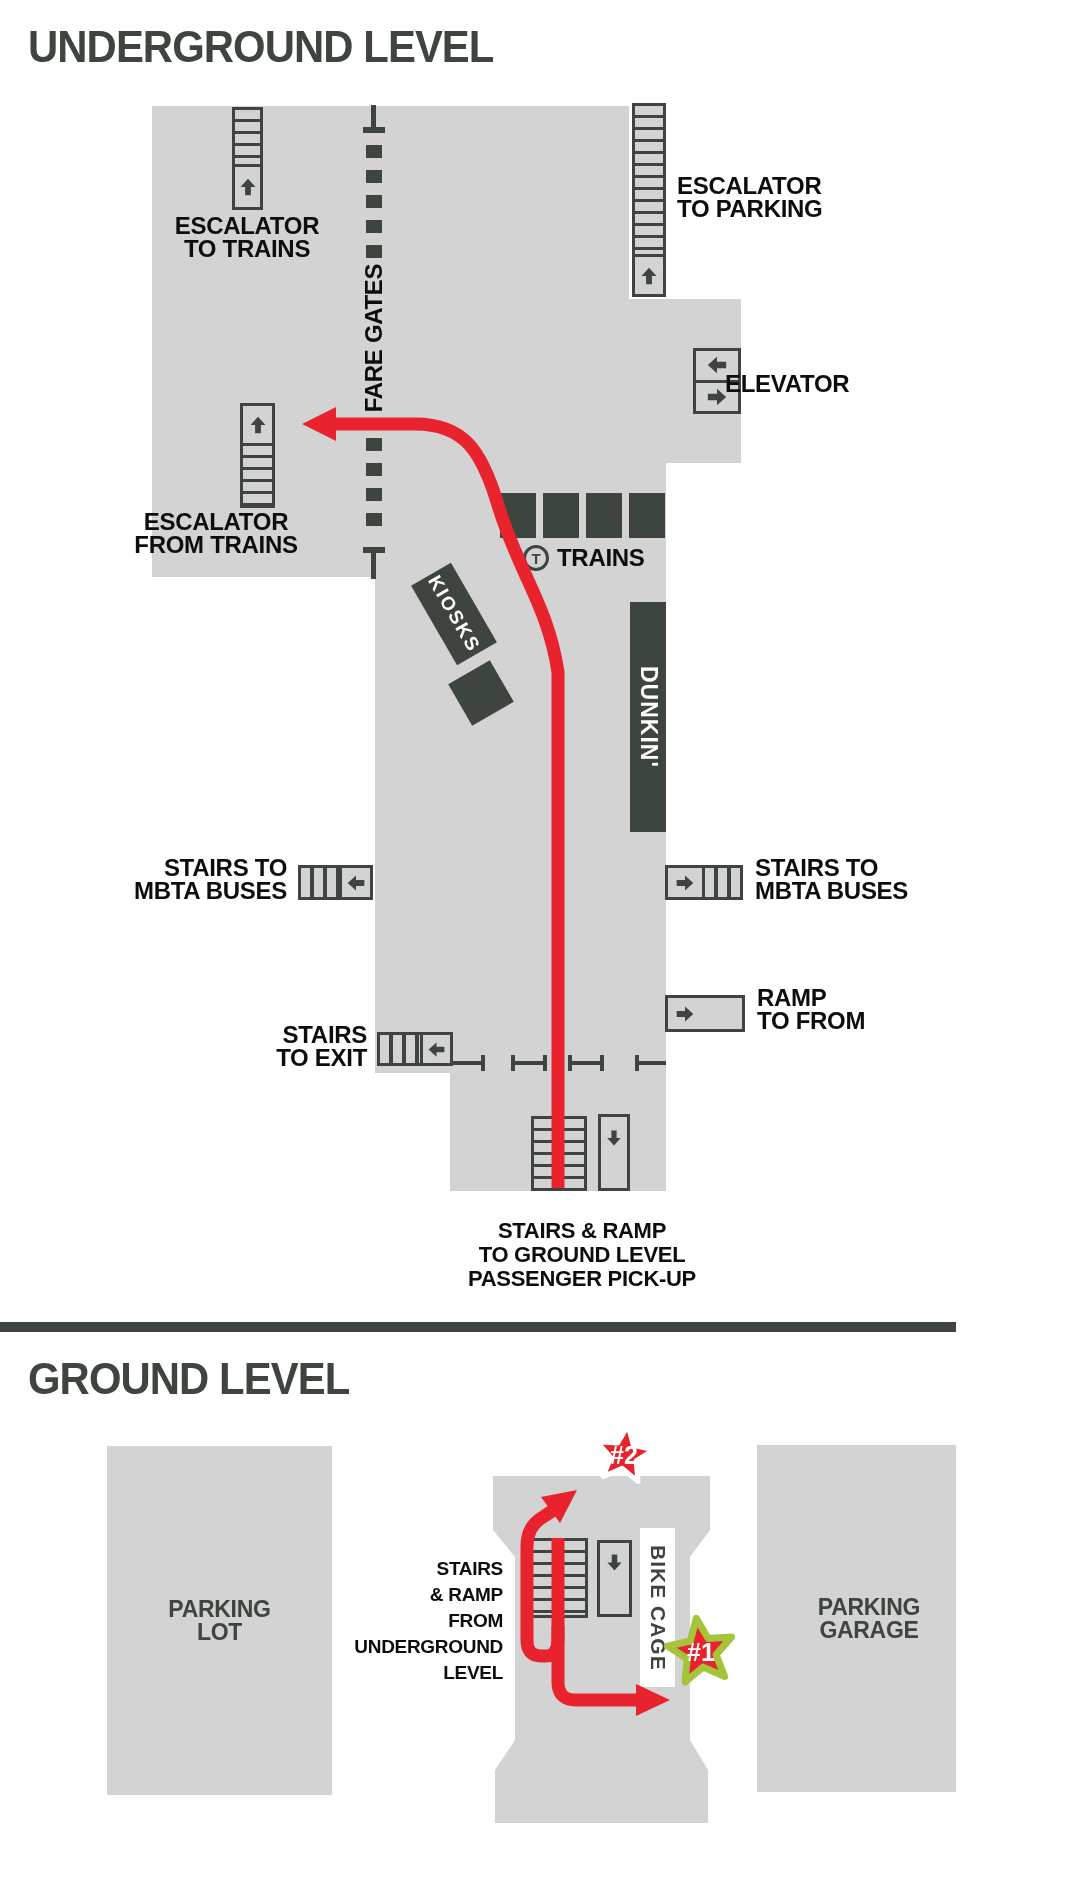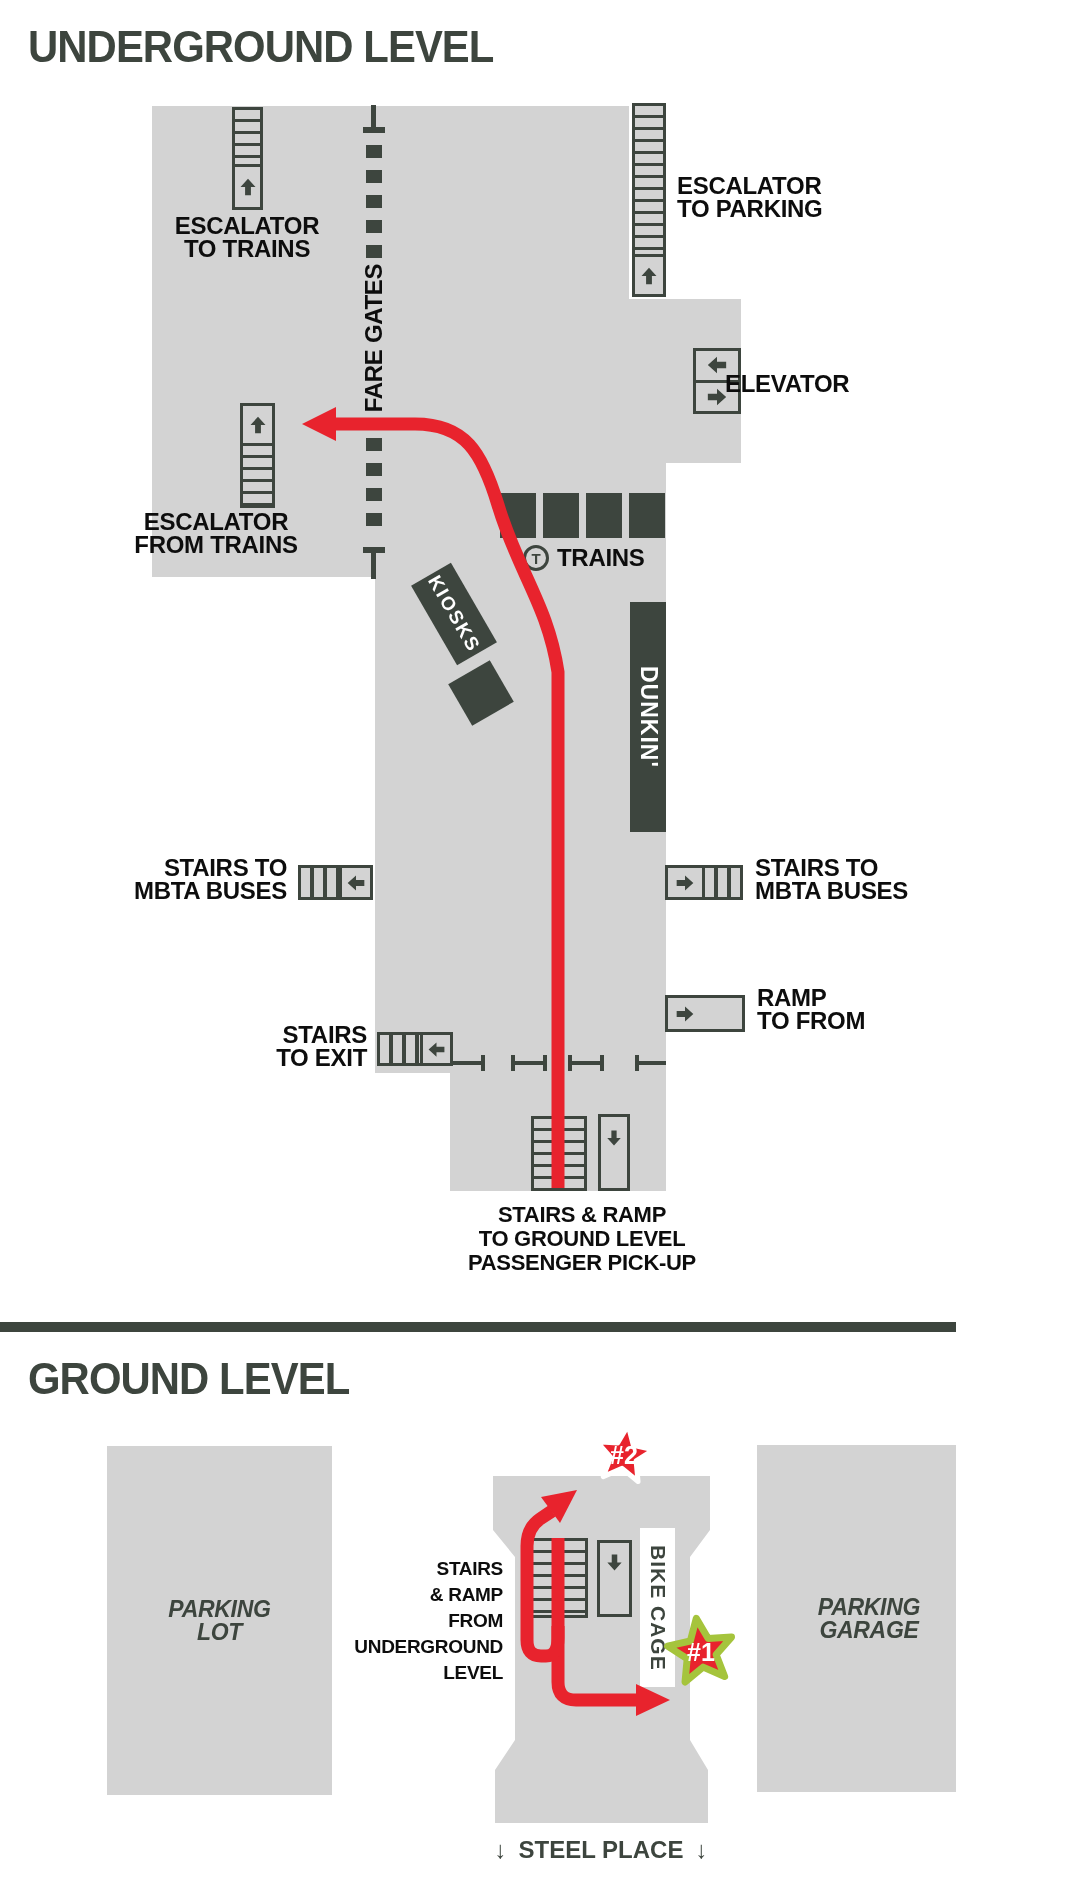--- a/index.html
+++ b/index.html
@@ -12,23 +12,23 @@
   html,body{margin:0;padding:0;background:#fff;}
   .canvas{position:relative;width:956px;height:1895px;background:#fff;overflow:hidden;
           font-family:"Liberation Sans",sans-serif;}
   svg.layer{position:absolute;left:0;top:0;}
   .h1{position:absolute;font-size:45px;font-weight:bold;color:var(--dark);
       letter-spacing:-1px;line-height:1;transform:scaleX(.93);transform-origin:left top;white-space:nowrap;}
   .lbl{position:absolute;font-weight:bold;color:var(--ink);white-space:pre-line;
        font-size:24px;line-height:23px;letter-spacing:-0.3px;}
   .lbl.center{text-align:center;}
   .lbl.right{text-align:right;}
-  .lbl.small{font-size:22px;line-height:24px;}
+  .lbl.small{font-size:22px;line-height:24px;margin-top:16px;}
   .lbl.tiny{font-size:19px;line-height:26px;}
-  .lbl.darkc{color:var(--dark);font-style:italic;}
+  .lbl.darkc{color:var(--dark);}
   .divider{position:absolute;background:var(--dark);}
   
   .ladder{position:absolute;border:3px solid var(--dark);background:var(--floor);
           display:flex;flex-direction:column;box-sizing:border-box;}
   .ladder.h{flex-direction:row;}
   .rungsv{background:repeating-linear-gradient(to bottom,transparent 0 9px,var(--dark) 9px 12px);}
   .rungsh{background:repeating-linear-gradient(to right,transparent 0 9px,var(--dark) 9px 13px);}
   .grow{flex:1;}
   .abox{display:flex;align-items:center;justify-content:center;background:var(--floor);}
   .bt{border-top:3px solid var(--dark);}
@@ -220,23 +220,20 @@
     <svg class="arr down" style="position:absolute;left:5px;top:10px;" width="19" height="19" viewBox="0 0 24 24">
         <path d="M12 2 L21 12 H15.5 V22 H8.5 V12 H3 Z" fill="#3d453e"></path>
       </svg>
   </div>
   <div class="lbl tiny right" style="left:283px;top:1556px;width:220px;">STAIRS
 &amp; RAMP
 FROM
 UNDERGROUND
 LEVEL</div>
 
-  <div class="steel" style="left:401px;top:1836px;width:400px;">
-    <span>↓</span><span class="gap">STEEL PLACE</span><span>↓</span>
-  </div>
 
   <svg class="layer" width="1088" height="1895" viewBox="0 0 1088 1895">
 
     <path d="M453 1063 H483 M483 1055 V1071 M513 1055 V1071 M513 1063 H545 M545 1055 V1071 M570 1055 V1071 M570 1063 H602 M602 1055 V1071 M637 1055 V1071 M637 1063 H666" stroke="#3d453e" stroke-width="4" fill="none"></path>
 
     <path d="M334 424 H415 C465 424 482 452 498 505 C518 572 548 605 558 672 L558 1188" stroke="#e8232d" stroke-width="13" fill="none"></path>
     <polygon points="302,424 336,407 336,441" fill="#e8232d"></polygon>
 
     <path d="M558 1538 V1682 Q558 1700 576 1700 H638" stroke="#e8232d" stroke-width="13" fill="none"></path>
     <polygon points="670,1700 636,1684 636,1716" fill="#e8232d"></polygon>

